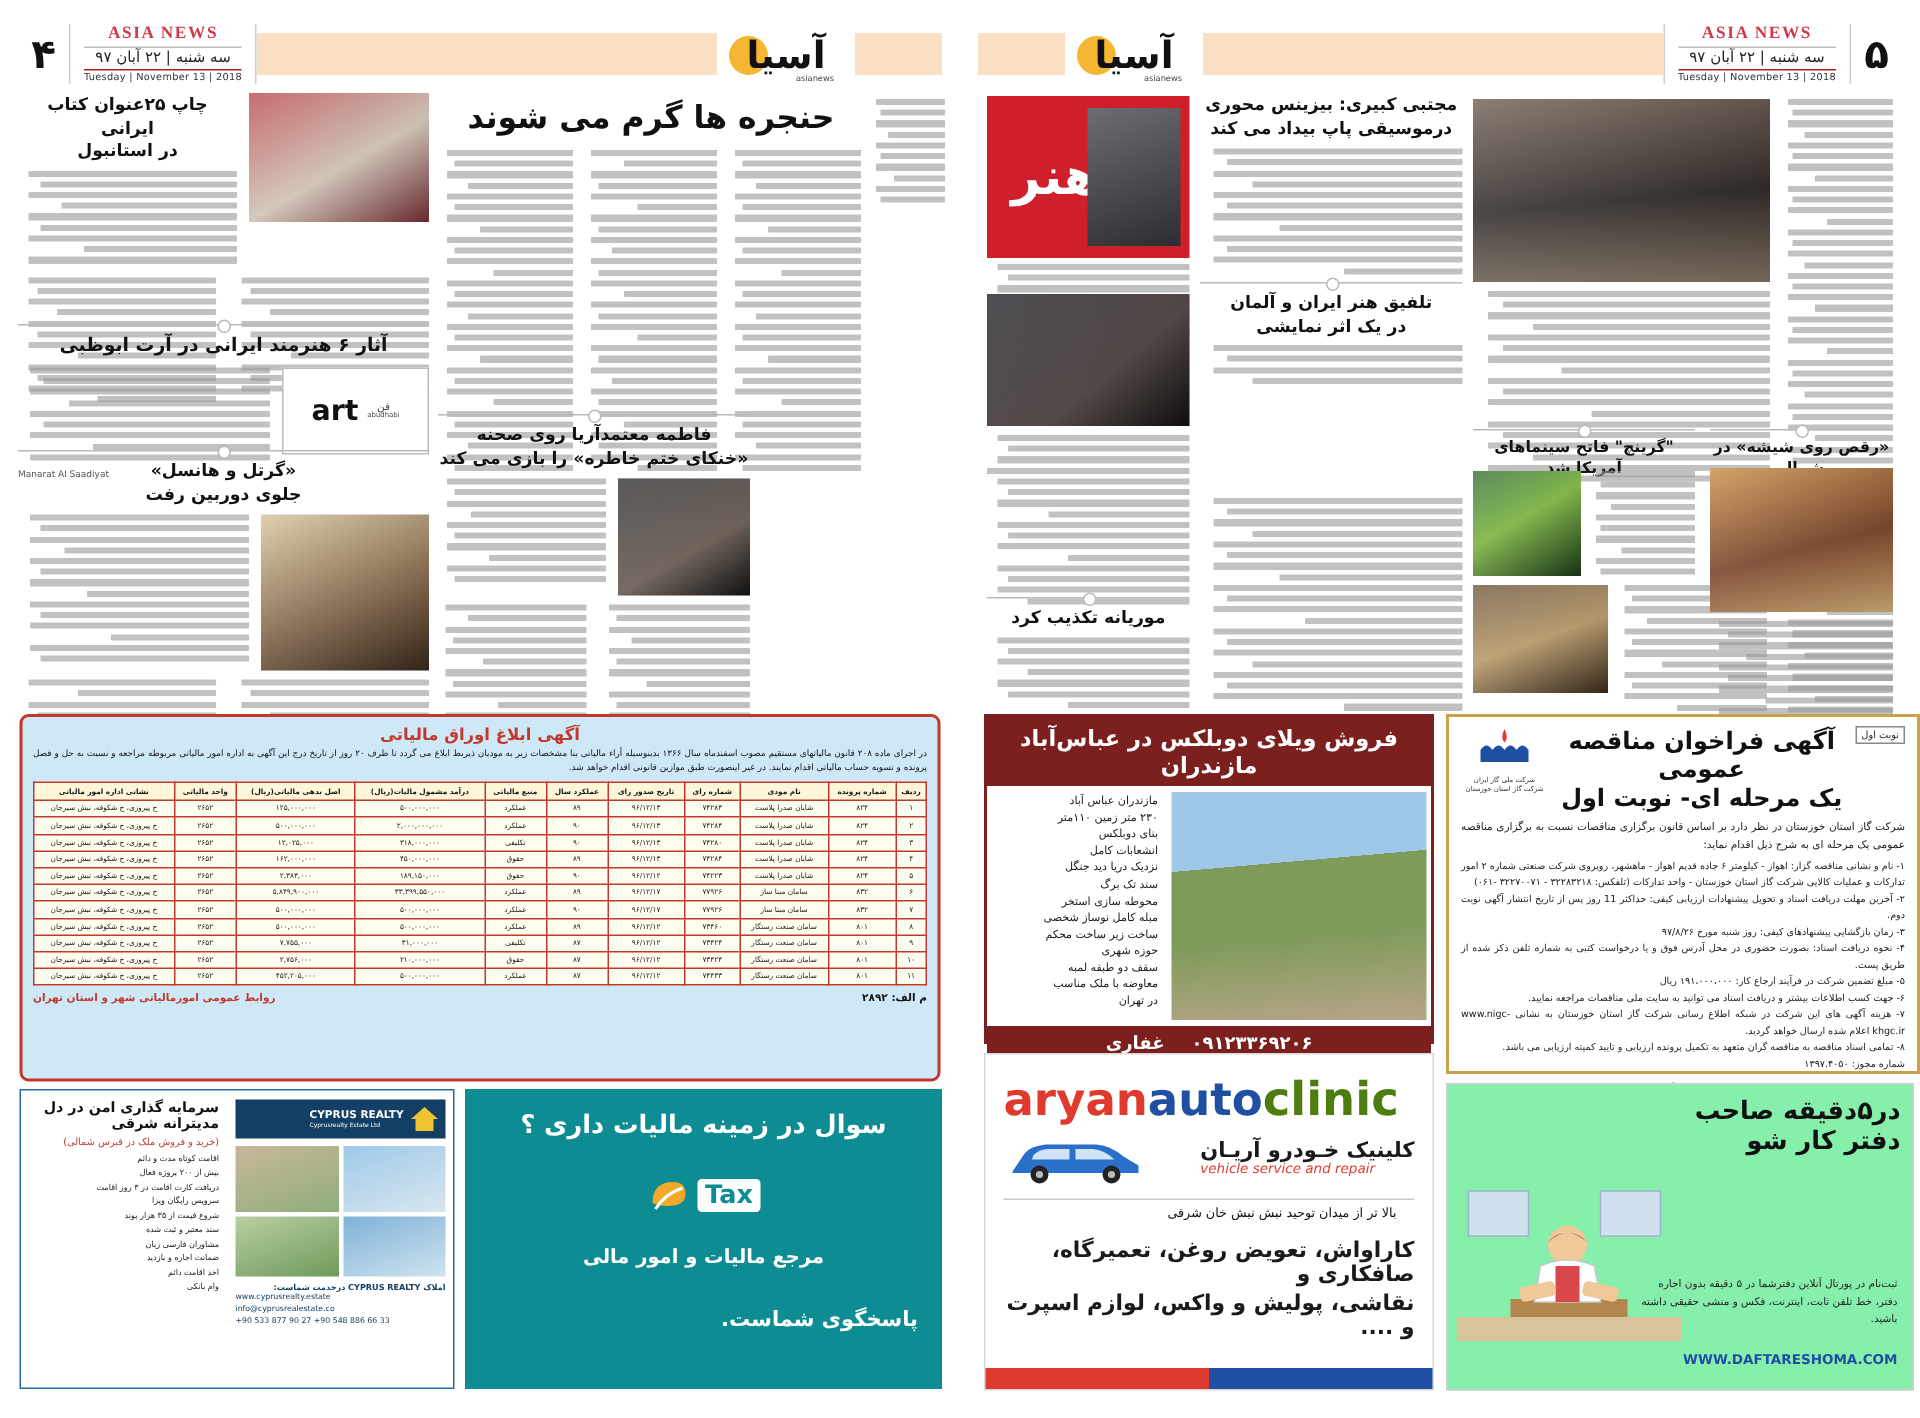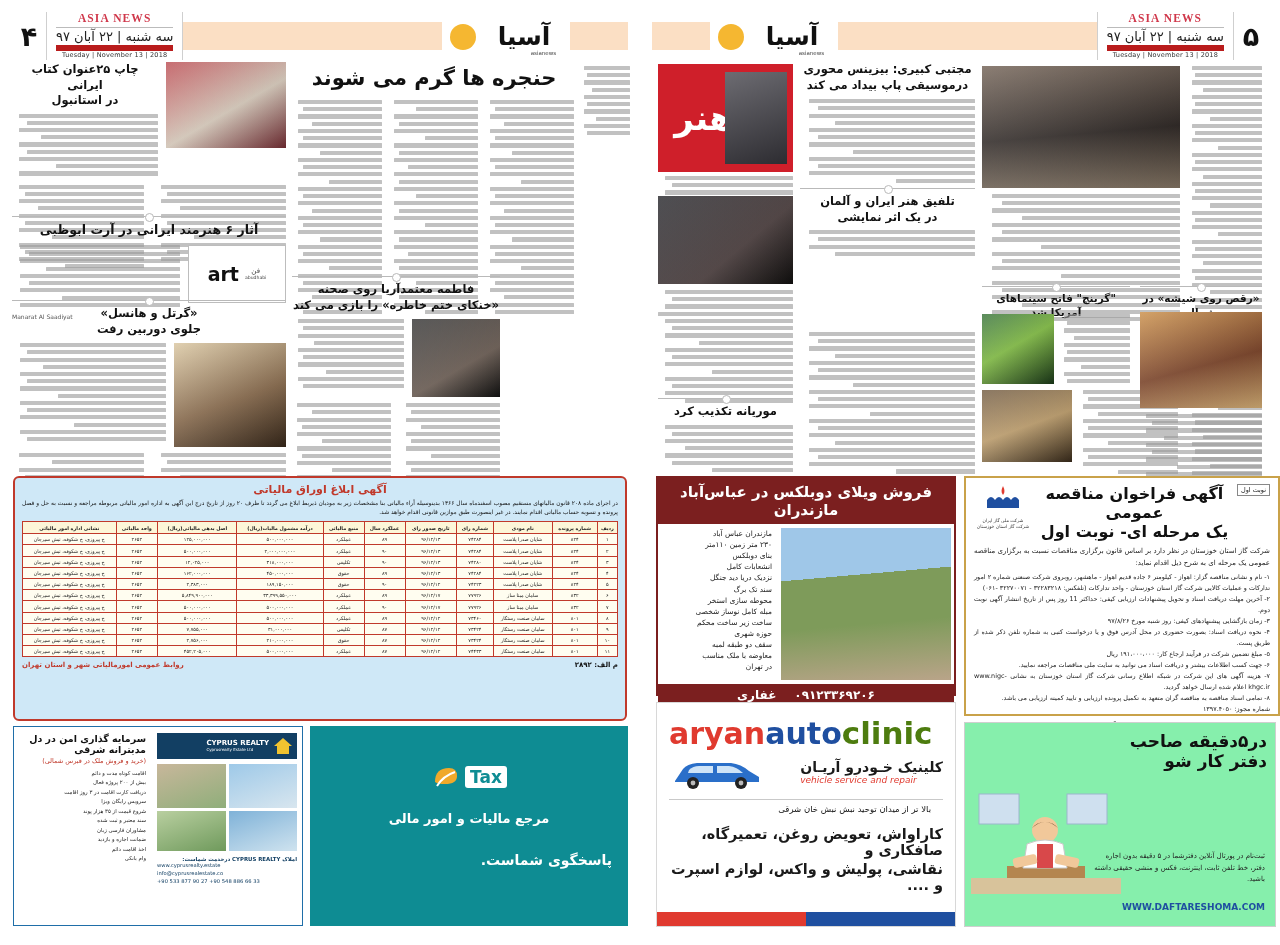--- a/index.html
+++ b/index.html
@@ -7,24 +7,24 @@
   .page{position:absolute;inset:0;display:flex;flex-direction:row;}
   .sheet{position:relative;width:640px;height:945px;background:#fff;box-sizing:border-box;}
   .sheet.left{border-left:0;}
   
   .masthead{position:absolute;top:14px;height:44px;display:flex;align-items:center;gap:0;}
   .mh-left{left:12px;right:auto;}
   .mh-right{right:12px;}
   .pagenum{font-family:"DejaVu Sans",sans-serif;font-size:27px;font-weight:bold;color:#111;width:34px;text-align:center;line-height:1;}
   .mh-block{padding:0 9px;text-align:center;line-height:1.18;border-right:1px solid #cfcfcf;border-left:1px solid #cfcfcf;}
   .mh-brand{font-family:"Liberation Serif","DejaVu Serif",serif;font-size:11.5px;letter-spacing:1.1px;color:#d0384b;font-weight:bold;}
-  .mh-fa{font-size:13px;color:#222;border-top:1px solid #bbb;border-bottom:6px solid #b91c1c;padding:1px 0;margin:1px 0;}
+  .mh-fa{font-size:10px;color:#222;border-top:1px solid #bbb;border-bottom:1px solid #b91c1c;padding:1px 0;margin:1px 0;}
   .mh-en{font-size:6.5px;color:#333;letter-spacing:.2px;}
   .mh-bar{height:28px;background:#fbdfc4;flex:1;}
-  .logo-asia{width:92px;height:42px;position:relative;display:flex;align-items:center;justify-content:center;padding-left:36px;}
+  .logo-asia{width:92px;height:42px;position:relative;display:flex;align-items:center;justify-content:center;}
   .logo-asia .sun{position:absolute;width:26px;height:26px;border-radius:50%;background:#f5b731;left:8px;top:9px;}
   .logo-asia .word{position:relative;font-size:25px;color:#111;font-weight:bold;line-height:1;font-family:"DejaVu Sans",sans-serif;}
   .logo-asia .sub{position:absolute;bottom:1px;right:14px;font-size:5.5px;color:#444;}
   .mh-tail{width:58px;height:28px;background:#fbdfc4;}
   .rule-dot{position:relative;height:1px;background:#b9b9b9;}
   .rule-dot::after{content:"";position:absolute;width:7px;height:7px;border:1px solid #b9b9b9;border-radius:50%;background:#fff;left:50%;top:-3.5px;margin-left:-4px;}
   .hl{font-weight:bold;color:#111;text-align:center;line-height:1.35;}
   .hl1{font-size:11.5px;}
   .hl-big{font-size:21px;font-weight:bold;text-align:center;color:#111;}
   .fakebody{direction:rtl;text-align:justify;}
@@ -922,20 +922,21 @@
             <div>مشاوران فارسی زبان</div>
             <div>ضمانت اجاره و بازدید</div>
             <div>اخذ اقامت دائم</div>
             <div>وام بانکی</div>
           </div>
         </div>
       </div>
     </div>
 
     <div class="ad" style="left:310px;top:726px;width:318px;height:200px;background:#0e8c93;box-sizing:border-box;padding:14px 16px;">
+      <div style="font-size:17px;font-weight:bold;color:#fff;text-align:center;direction:rtl;">سوال در زمینه مالیات داری ؟</div>
       <div style="display:flex;align-items:center;justify-content:center;gap:4px;margin-top:22px;direction:ltr;">
         <svg width="30" height="30" viewBox="0 0 30 30">
           <path d="M4 20 Q4 6 18 6 Q26 6 26 14 Q26 22 14 22 Q7 22 4 20 Z" fill="#f0a92a"></path>
           <path d="M6 24 Q12 14 24 10" stroke="#fff" stroke-width="2" fill="none"></path>
         </svg>
         <span style="font-size:17px;font-weight:bold;color:#0e8c93;background:#fff;padding:1px 5px;border-radius:3px;">Tax</span>
       </div>
       <div style="font-size:13px;font-weight:bold;color:#fff;text-align:center;direction:rtl;margin-top:19px;">مرجع مالیات و امور مالی</div>
       <div style="font-size:14px;font-weight:bold;color:#fff;text-align:right;direction:rtl;margin-top:26px;">پاسخگوی شماست.</div>
     </div>

